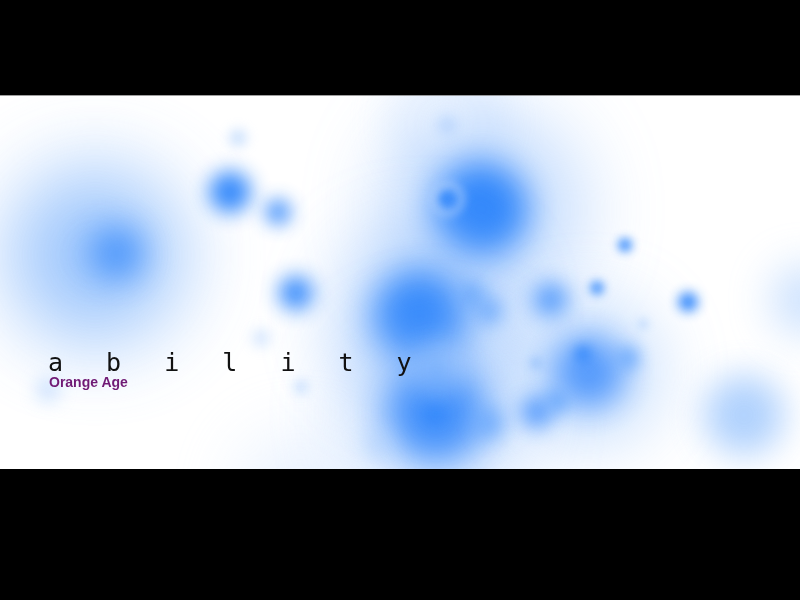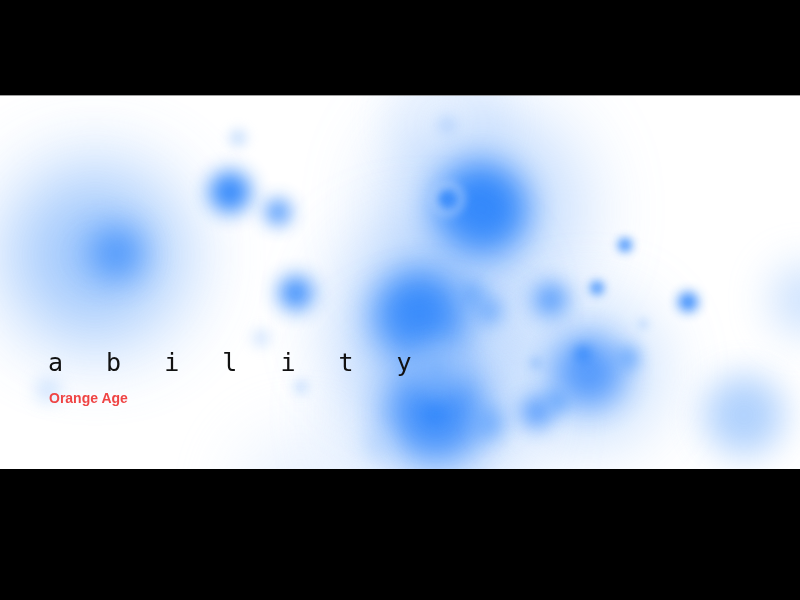--- a/index.html
+++ b/index.html
@@ -82,23 +82,23 @@
     letter-spacing: 14px;
     color: #111111;
     line-height: 1.0;
     white-space: nowrap;
     margin: 0;
   }
   #subtitle-line {
     font-family: "Liberation Sans", sans-serif;
     font-size: 14px;
     font-weight: 700;
-    color: #ef4444;
+    color: #701a75;
     line-height: 1.0;
-    margin: 16px 0 0 1px;
+    margin: 0 0 0 1px;
     white-space: nowrap;
   }
 </style>
 </head>
 <body>
 
 <div id="frame">
 
   <div class="letterbox top" style="background: rgb(0, 0, 0);"></div>
 

